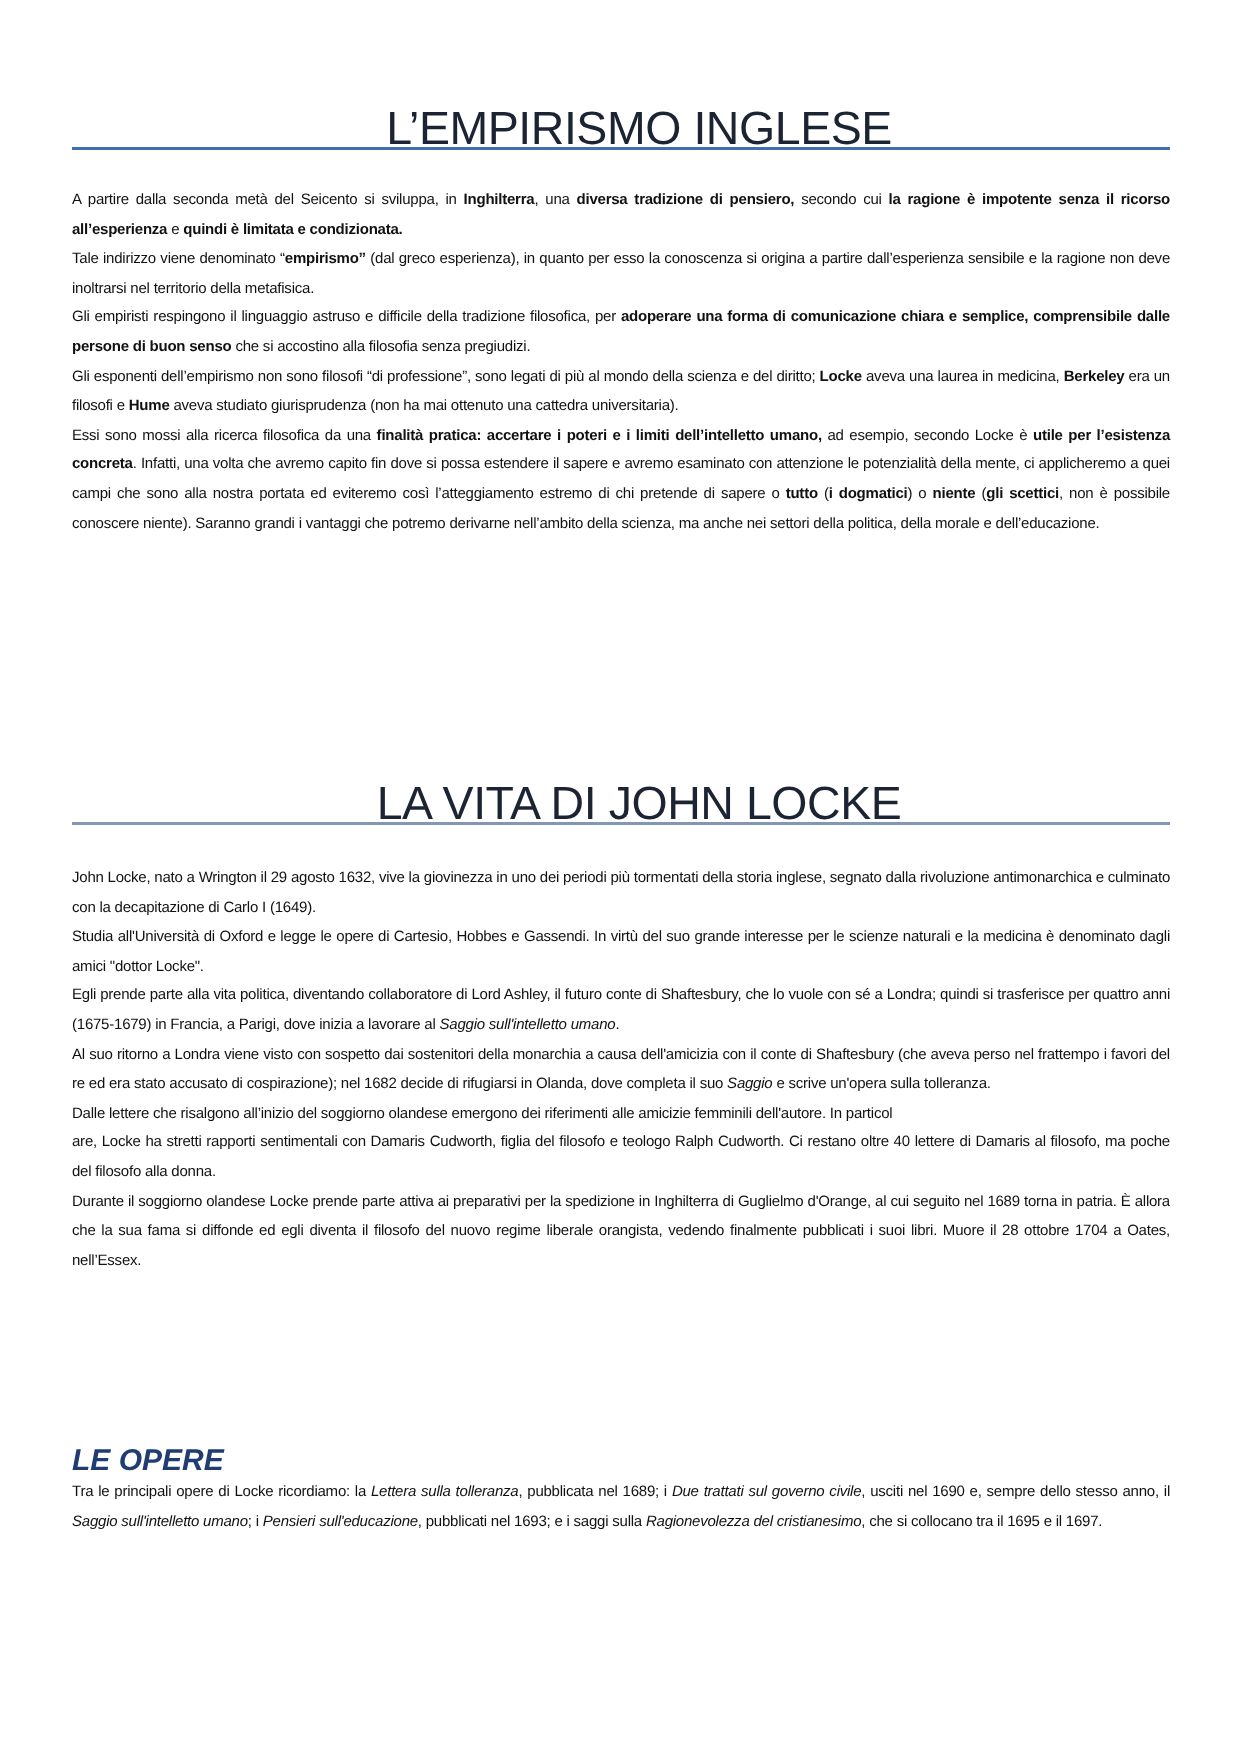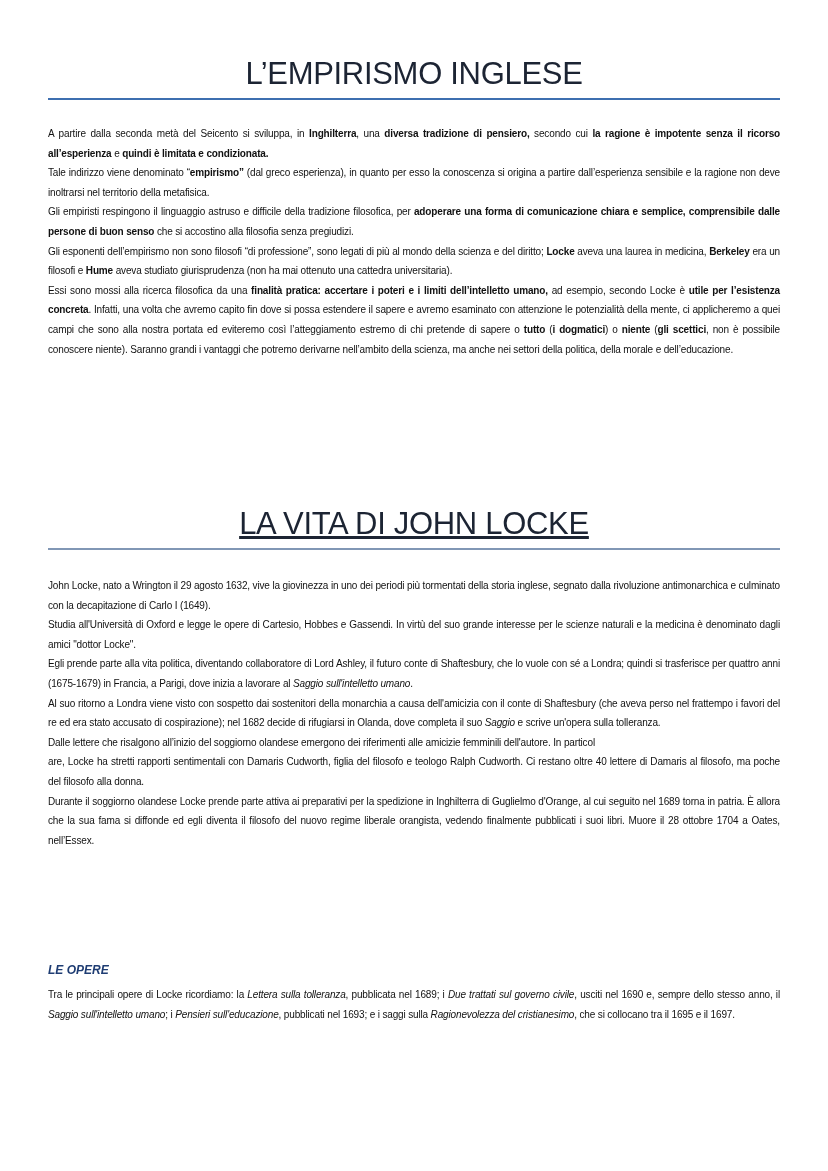--- a/index.html
+++ b/index.html
@@ -1,31 +1,31 @@
 <!DOCTYPE html>
 <html><head>
 <meta charset="utf-8">
 <style>
   html, body { margin: 0; padding: 0; background: #ffffff; }
   body { width: 828px; height: 1171px; position: relative; overflow: hidden;
          font-family: "Liberation Sans", sans-serif; color: #111; }
   .page { position: absolute; left: 48px; top: 0; width: 732px; }
   h1 { font-family: "Liberation Sans", sans-serif; font-weight: normal;
-       font-size: 31px; color: #1c2433; text-align: center; margin: 0;
+       font-size: 31px; color: #1c2433; text-align: center; margin: 12px;
        letter-spacing: -0.3px; }
   .rule1 { height: 2px; background: #3e6fb0; margin: 0; }
   .rule2 { height: 2px; background: #8197b5; margin: 0; }
   p { margin: 0; font-size: 10px; line-height: 19.6px; text-align: justify;
       letter-spacing: -0.15px; }
-  h2 { font-size: 12px; font-weight: bold; font-style: italic; color: #1f3d73;
+  h2 { font-size: 20px; font-weight: bold; font-style: italic; color: #1f3d73;
        margin: 0; }
   #t1 { position: absolute; top: 56px; width: 100%; }
   #r1 { position: absolute; top: 98px; width: 100%; }
   #s1 { position: absolute; top: 124px; width: 100%; }
-  #t2 { position: absolute; top: 506px; width: 100%; text-decoration: underline; }
+  #t2 { position: absolute; top: 506px; width: 100%; }
   #r2 { position: absolute; top: 548px; width: 100%; }
   #s2 { position: absolute; top: 576px; width: 100%; }
   #h3 { position: absolute; top: 963px; width: 100%; }
   #s3 { position: absolute; top: 985px; width: 100%; }
 </style>
 </head>
 <body>
 
 <div class="page">
   <h1 id="t1">L’EMPIRISMO INGLESE</h1>

